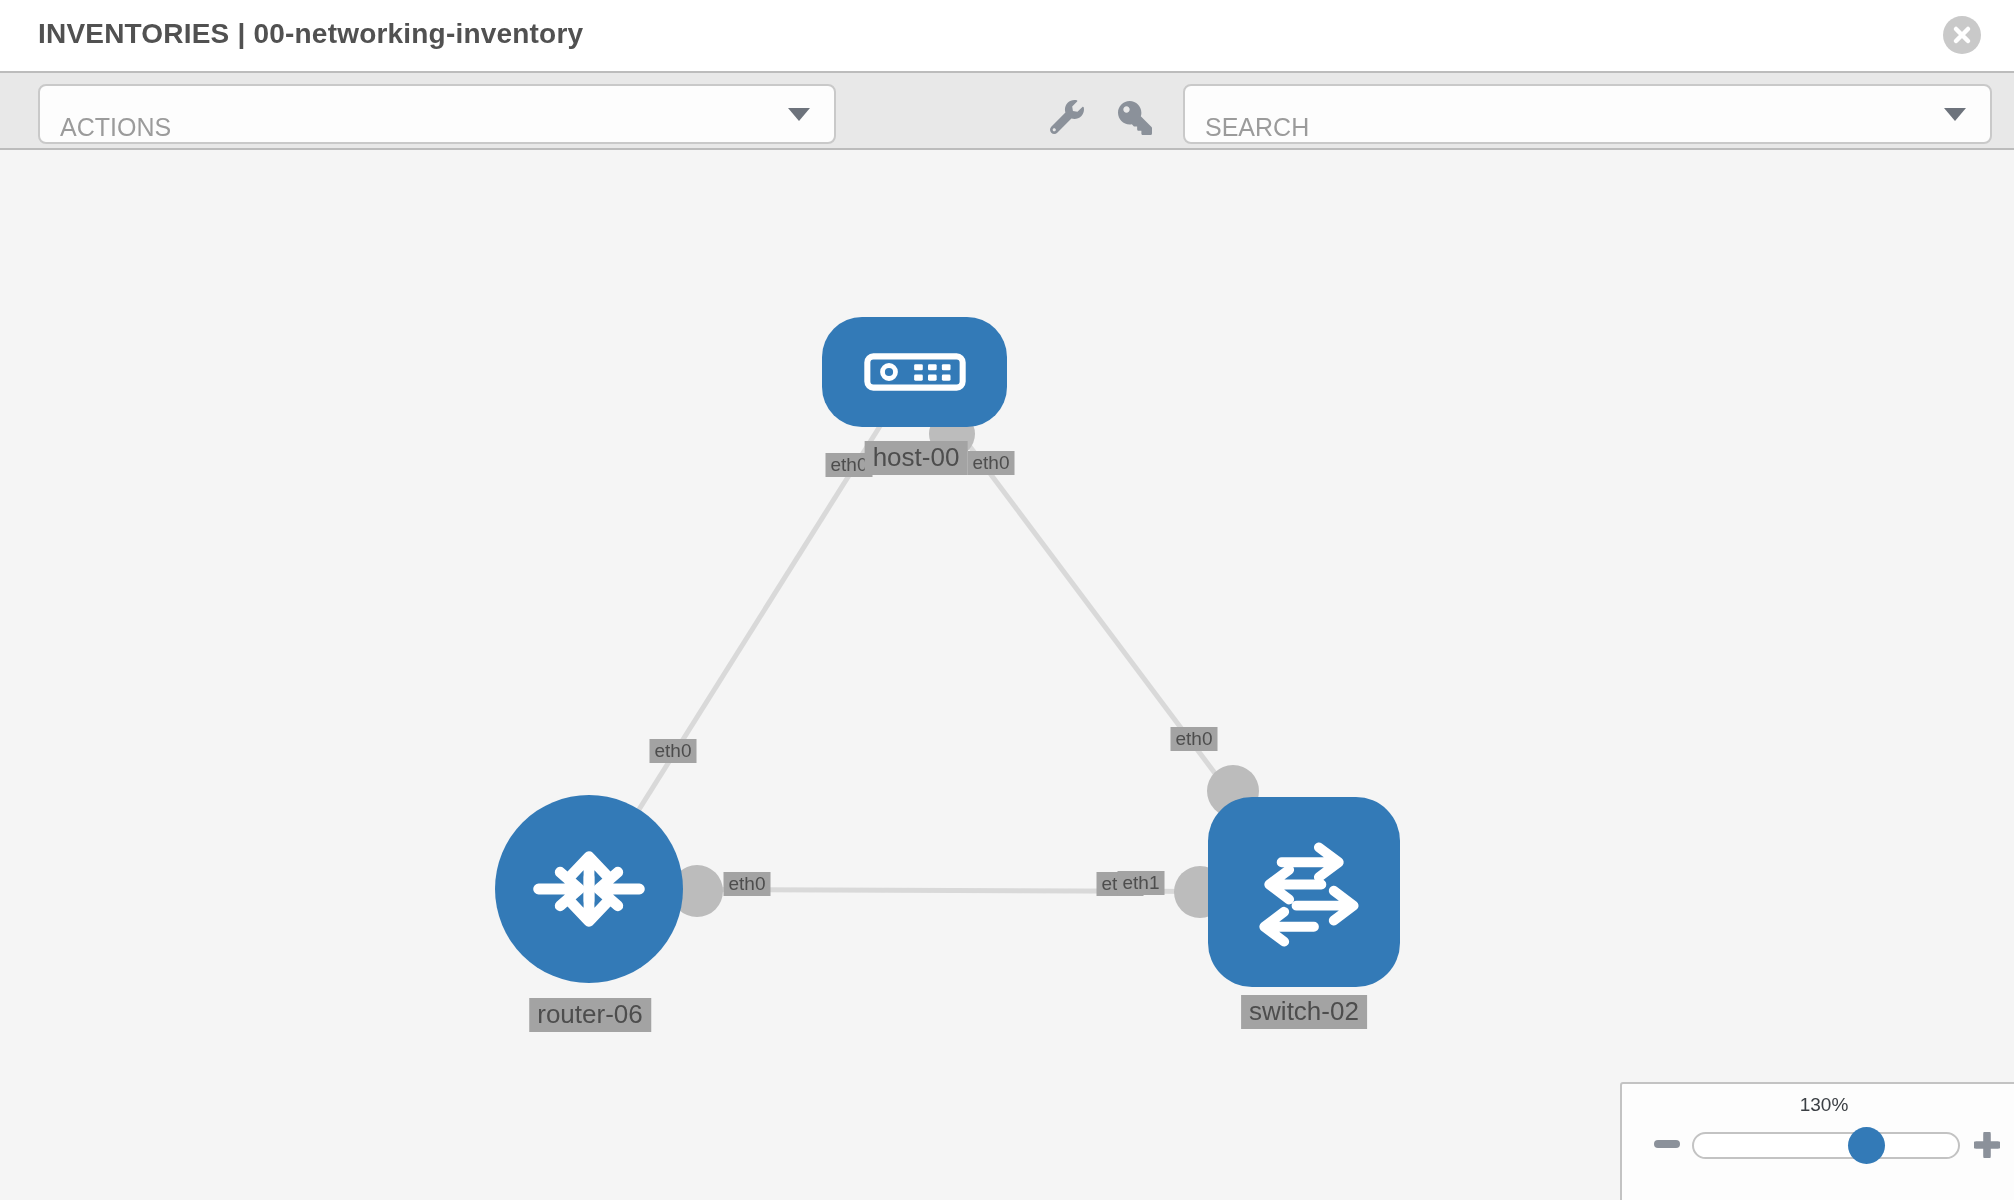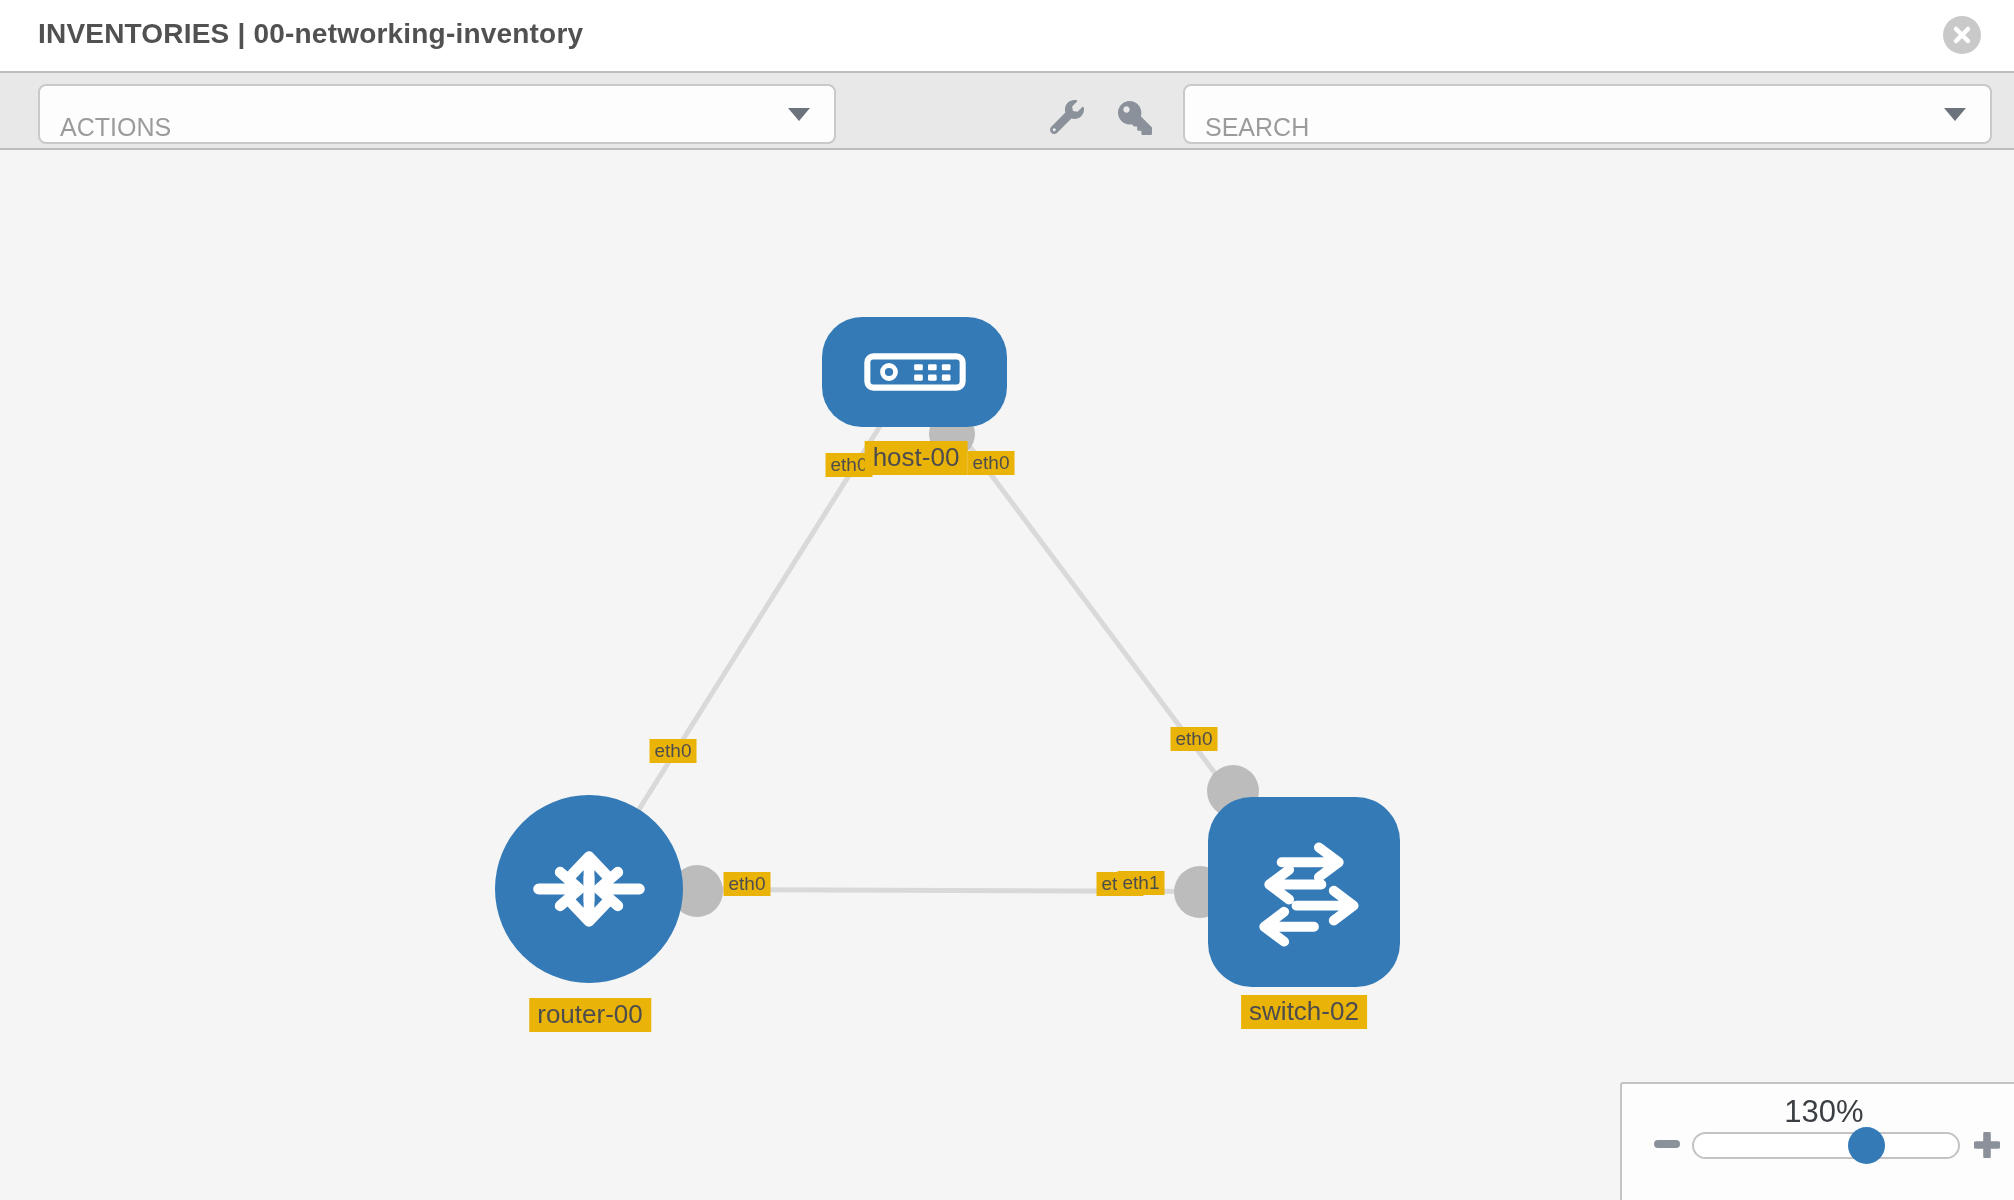--- a/index.html
+++ b/index.html
@@ -30,41 +30,41 @@
   
   .canvas { position:absolute; top:150px; left:0; width:2014px; height:1050px; background:#f5f5f5; }
   .graph-svg { position:absolute; top:0; left:0; z-index:1; }
 
   .node { position:absolute; z-index:2; background:#337ab7; display:flex;
     align-items:center; justify-content:center; cursor:pointer; }
   .node-host   { left:822px;  top:167px; width:185px; height:110px; border-radius:40px; }
   .node-router { left:495px;  top:645px; width:188px; height:188px; border-radius:50%; }
   .node-switch { left:1208px; top:647px; width:192px; height:190px; border-radius:44px; }
 
-  .nlabel { position:absolute; transform:translateX(-50%); background:#eab308; color:#4d4d4d;
+  .nlabel { position:absolute; transform:translateX(-50%); background:#a3a3a3; color:#4d4d4d;
     white-space:nowrap; line-height:1.15; }
   .node-name { font-size:26px; padding:2px 8px; z-index:5; }
   .eth { font-size:19px; padding:1px 5px; z-index:3; }
   .eth-front { z-index:4; }
   .lbl-host   { left:916px;  top:291px; }
   .lbl-router { left:590px;  top:848px; }
   .lbl-switch { left:1304px; top:845px; }
   .eth-host-left   { left:849px;  top:303px; }
   .eth-host-right  { left:991px;  top:301px; }
   .eth-rh-mid      { left:673px;  top:589px; }
   .eth-hs-mid      { left:1194px; top:577px; }
   .eth-rs-left     { left:747px;  top:722px; }
   .eth-rs-back     { left:1120px; top:722px; }
   .eth-rs-front    { left:1141px; top:721px; }
 
   
   .zoom-panel { position:absolute; left:1620px; top:1082px; width:400px; height:130px;
     background:#fdfdfd; border:2px solid #c3c3c3; border-radius:3px; z-index:6; }
   .zoom-level { position:absolute; left:202px; top:10px; transform:translateX(-50%);
-    font-size:31px; color:#3b3f44; }
+    font-size:19px; color:#3b3f44; }
   .zoom-minus { position:absolute; left:32px; top:56px; width:26px; height:8px;
     background:#8b919a; border-radius:4px; border:none; cursor:pointer; }
   .zoom-track { position:absolute; left:70px; top:48px; width:268px; height:27px;
     background:#fff; border:2px solid #c3c3c3; border-radius:14px; cursor:pointer; }
   .zoom-knob { position:absolute; left:154px; top:-7px; width:37px; height:37px;
     border-radius:50%; background:#337ab7; cursor:grab; }
   .zoom-plus { position:absolute; left:352px; top:48px; background:none; border:none; cursor:pointer; }
 </style>
 </head>
 <body>
@@ -147,21 +147,21 @@
       <g stroke="#fff" stroke-width="8" fill="none" stroke-linecap="round" stroke-linejoin="round">
         <path d="M32 26 L72 26 M62 14 L78 26 L62 38"></path>
         <path d="M64 44 L28 44 M38 32 L22 44 L38 56"></path>
         <path d="M44 61 L84 61 M74 49 L90 61 L74 73"></path>
         <path d="M58 78 L24 78 M34 66 L18 78 L34 90"></path>
       </g>
     </svg>
   </div>
 
   <div class="nlabel node-name lbl-host">host-00</div>
-  <div class="nlabel node-name lbl-router">router-00</div>
+  <div class="nlabel node-name lbl-router">router-06</div>
   <div class="nlabel node-name lbl-switch">switch-02</div>
 
   <div class="nlabel eth eth-host-left">eth0</div>
   <div class="nlabel eth eth-host-right">eth0</div>
   <div class="nlabel eth eth-rh-mid">eth0</div>
   <div class="nlabel eth eth-hs-mid">eth0</div>
   <div class="nlabel eth eth-rs-left">eth0</div>
   <div class="nlabel eth eth-rs-back">eth0</div>
   <div class="nlabel eth eth-front eth-rs-front">eth1</div>
 </div>

